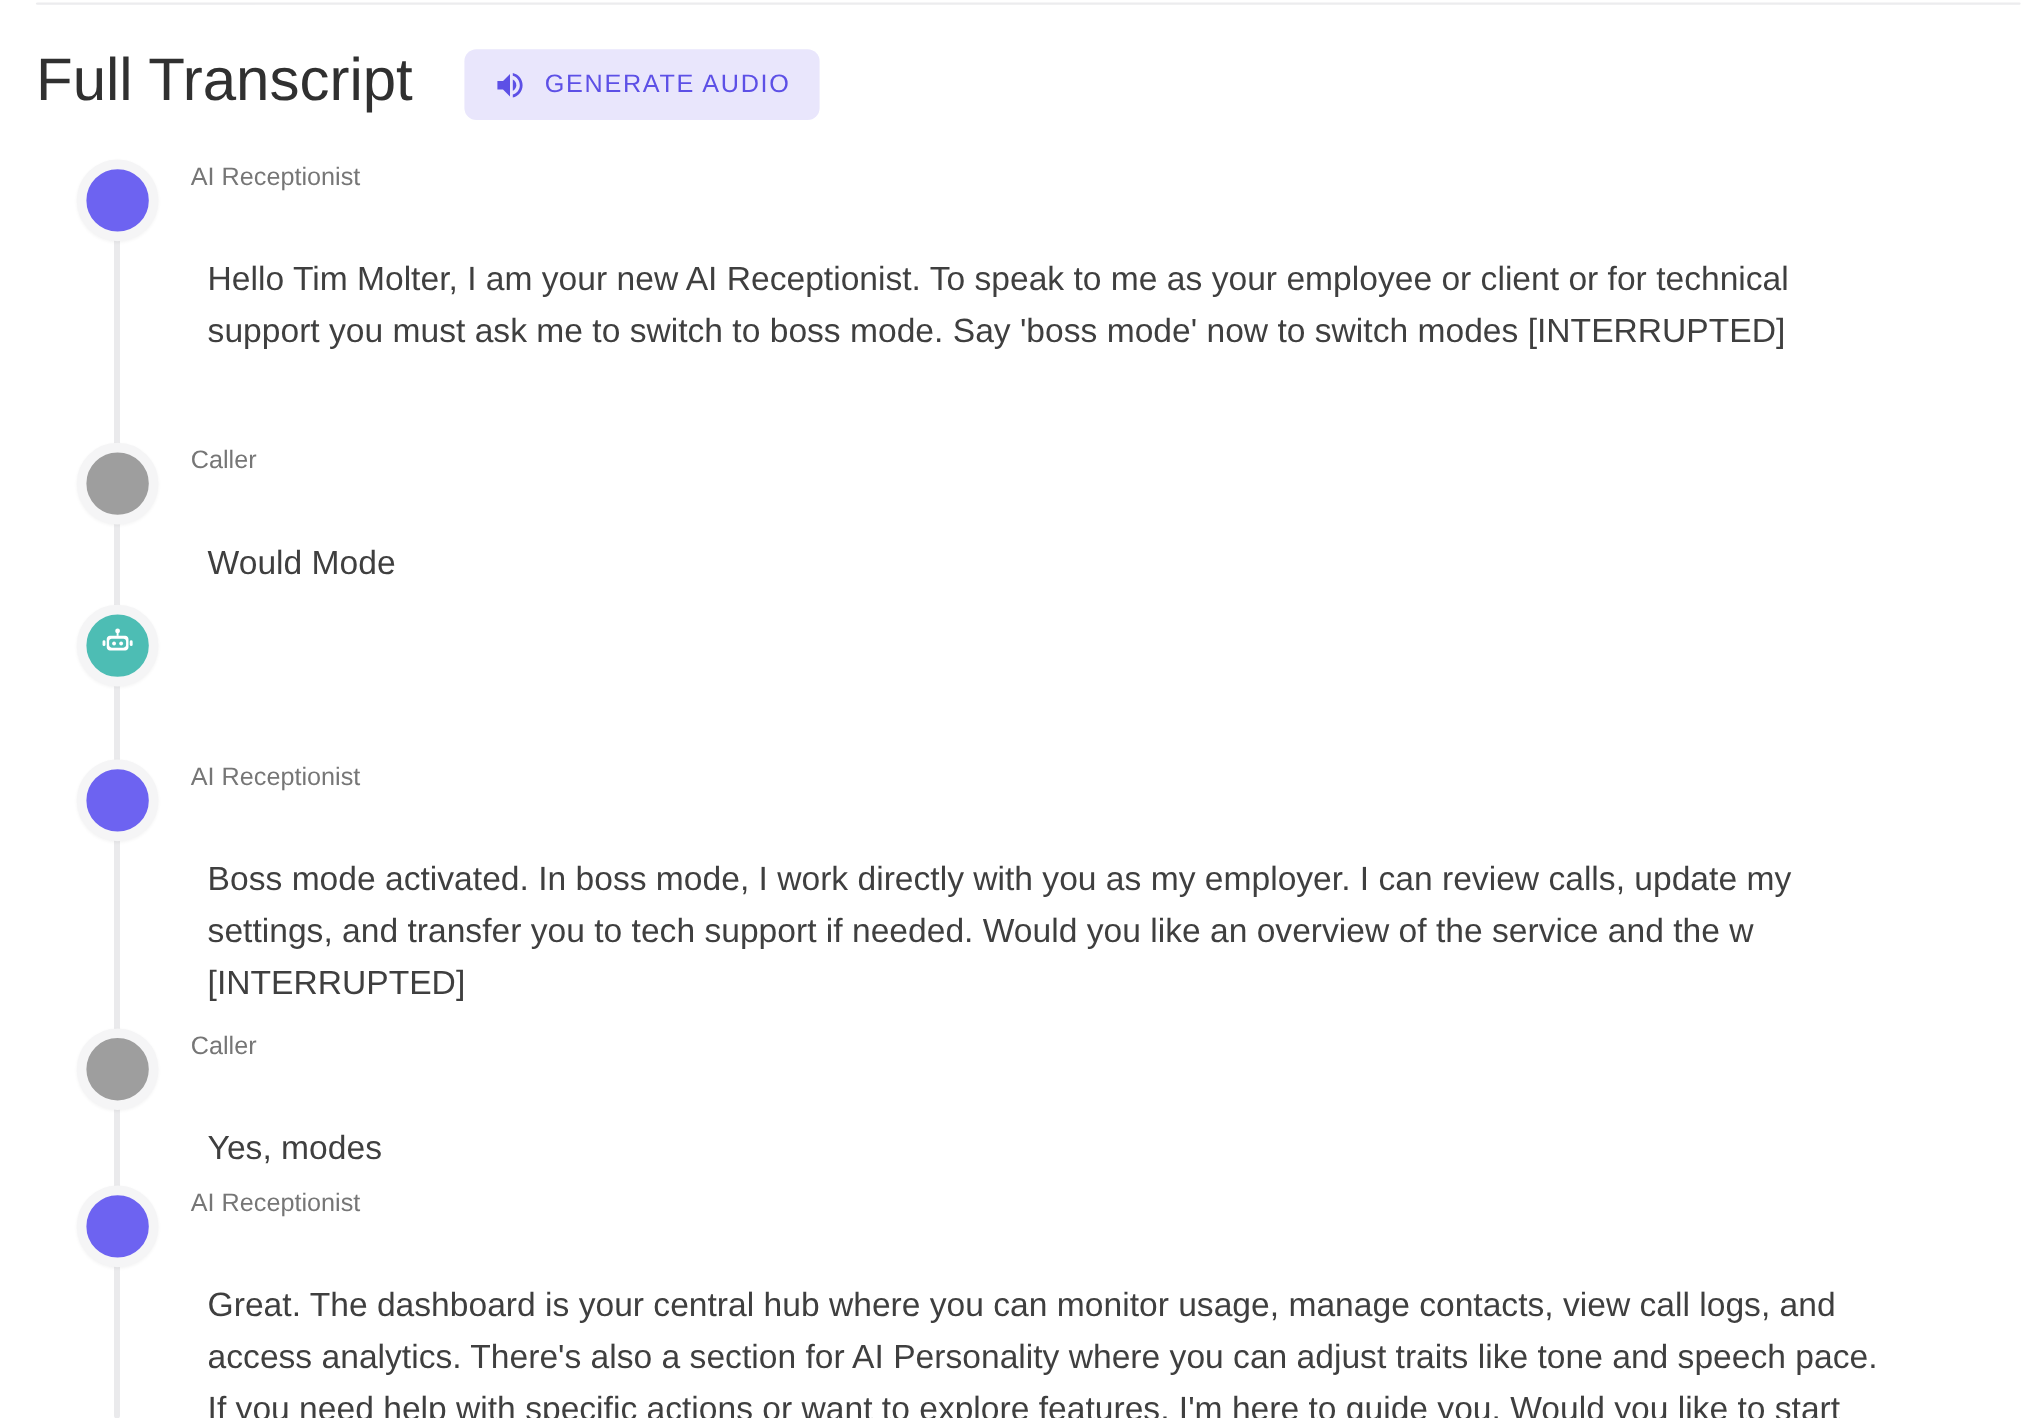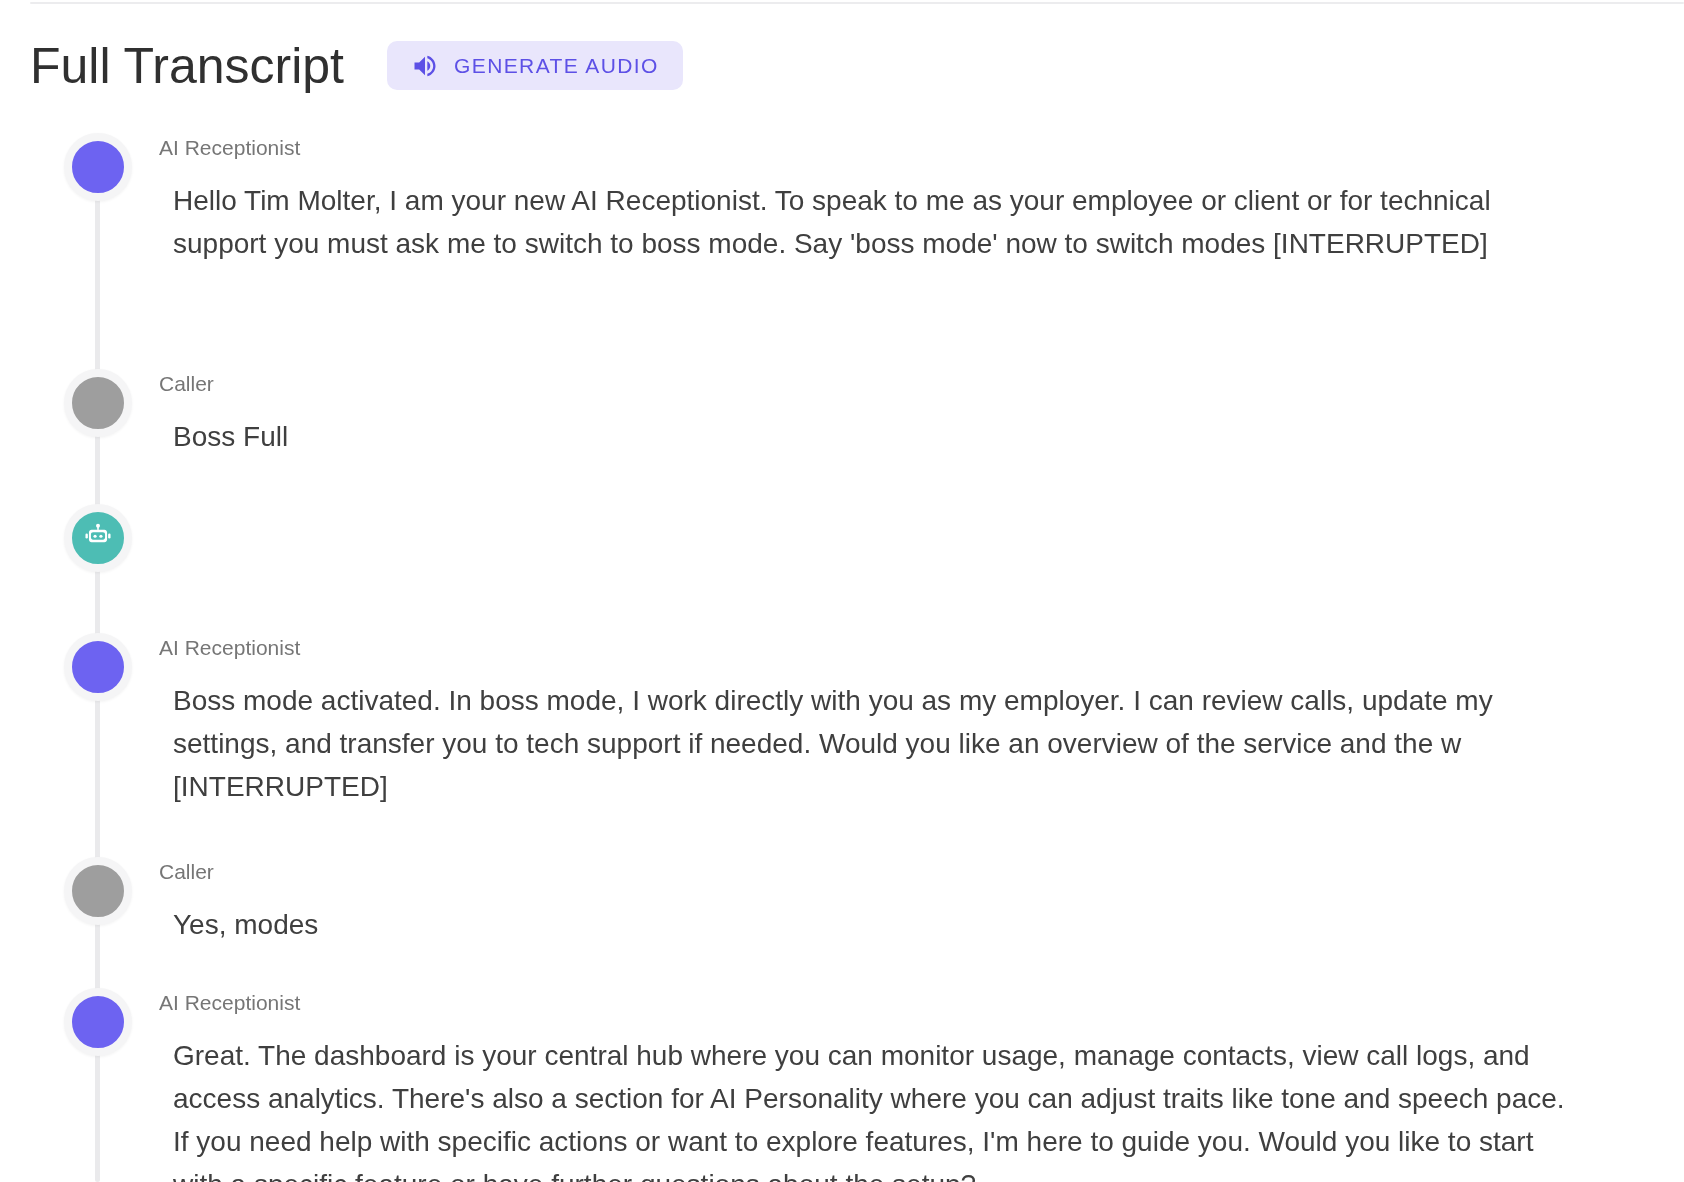--- a/index.html
+++ b/index.html
@@ -15,21 +15,21 @@
     position:absolute;top:2px;left:30px;right:0;
     height:2px;background:#ececee;border-radius:1px;
   }
   .page-title{
     position:absolute;left:30px;top:36px;
     font-size:50px;line-height:60px;font-weight:400;
     color:#303030;letter-spacing:0;margin:0;
   }
   .generate-audio-btn{
     position:absolute;left:387px;top:41px;
-    height:49px;padding:0 24px;
+    height:59px;padding:0 24px;
     display:flex;align-items:center;gap:15px;
     background:#e9e6fc;border:none;border-radius:10px;
     color:#5d50e6;font-family:"Liberation Sans", sans-serif;
     font-size:21px;font-weight:500;letter-spacing:1.4px;
     cursor:pointer;white-space:nowrap;
   }
   .generate-audio-btn svg{display:block;}
   .rail{
     position:absolute;left:95px;top:167px;
     width:5px;height:1015px;
@@ -45,21 +45,21 @@
   .avatar.ai{background:#6d63f1;}
   .avatar.caller{background:#9e9e9e;}
   .avatar.bot{background:#4dbdb4;}
   .speaker-label{
     position:absolute;left:159px;
     font-size:21px;line-height:26px;color:#767676;
   }
   .msg-text{
     position:absolute;left:173px;
     max-width:1400px;
-    font-size:28px;line-height:43px;color:#3f3f3f;
+    font-size:28px;line-height:43px;color:#3f3f3f;margin-top:32px;
   }
   .tool-text{
     position:absolute;left:173px;
     font-size:28px;line-height:44px;color:#3f3f3f;
   }
   
   .av-0{top:133px;} .lb-0{top:135px;} .tx-0{top:179px;}
   .av-1{top:369px;} .lb-1{top:371px;} .tx-1{top:415px;}
   .av-2{top:504px;} .tx-2{top:516px;}
   .av-3{top:633px;} .lb-3{top:635px;} .tx-3{top:679px;}
@@ -87,21 +87,21 @@
   </button>
 
   <div class="rail"></div>
 
   <div class="avatar ai av-0"></div>
   <div class="speaker-label lb-0">AI Receptionist</div>
   <div class="msg-text tx-0">Hello Tim Molter, I am your new AI Receptionist. To speak to me as your employee or client or for technical support you must ask me to switch to boss mode. Say 'boss mode' now to switch modes [INTERRUPTED]</div>
 
   <div class="avatar caller av-1"></div>
   <div class="speaker-label lb-1">Caller</div>
-  <div class="msg-text tx-1">Boss Full</div>
+  <div class="msg-text tx-1">Would Mode</div>
 
   <div class="avatar bot av-2">
     <span>
       <svg width="32" height="32" viewBox="0 0 24 24" fill="#ffffff">
         <circle cx="12" cy="4.3" r="1.5"></circle>
         <rect x="11.4" y="5.2" width="1.2" height="2.2"></rect>
         <path d="M7.2 7.4h9.6c1.1 0 2 .9 2 2v5.2c0 1.1-.9 2-2 2H7.2c-1.1 0-2-.9-2-2V9.4c0-1.1.9-2 2-2zm1.1 1.8c-.9 0-1.6.7-1.6 1.6v2.4c0 .9.7 1.6 1.6 1.6h7.4c.9 0 1.6-.7 1.6-1.6v-2.4c0-.9-.7-1.6-1.6-1.6H8.3z" fill-rule="evenodd" clip-rule="evenodd"></path>
         <rect x="2.6" y="10.2" width="1.8" height="3.6" rx="0.9"></rect>
         <rect x="19.6" y="10.2" width="1.8" height="3.6" rx="0.9"></rect>
         <circle cx="9.8" cy="12.2" r="1.2"></circle>

